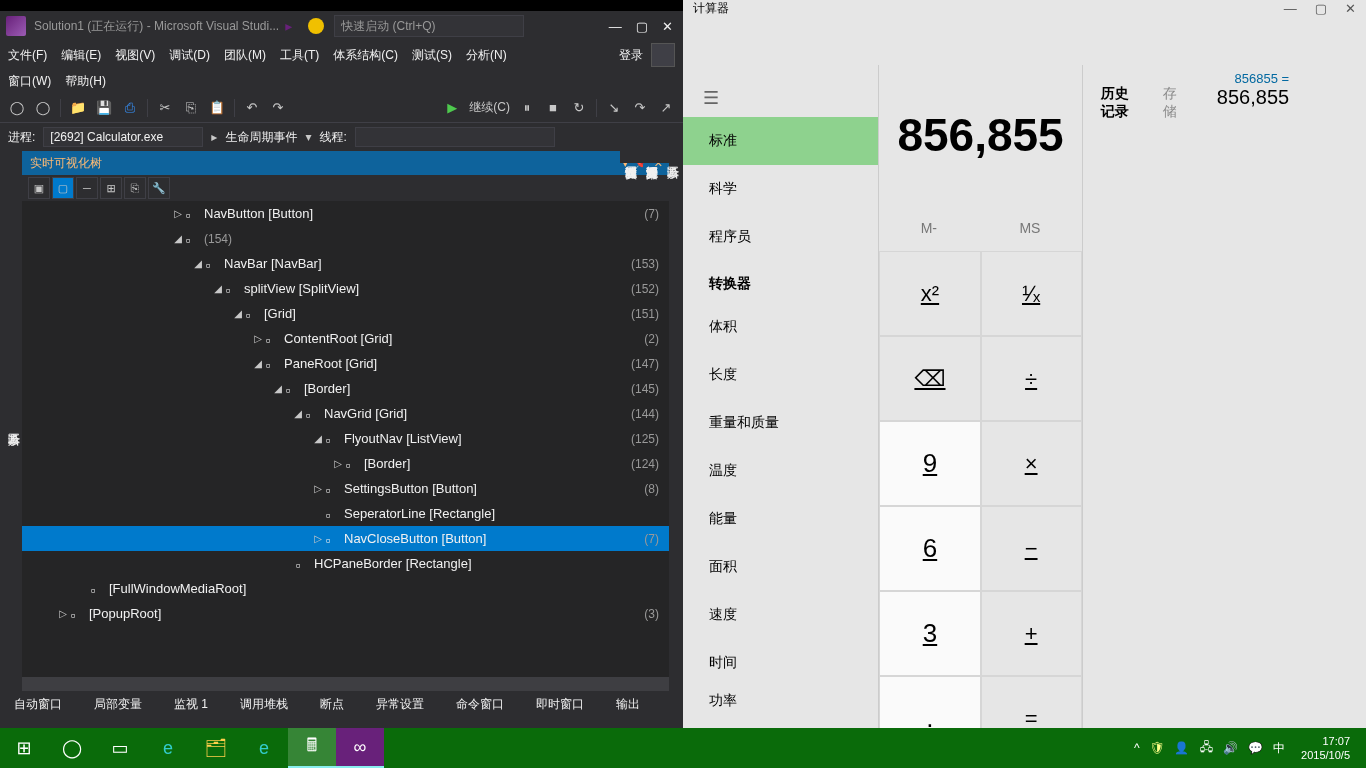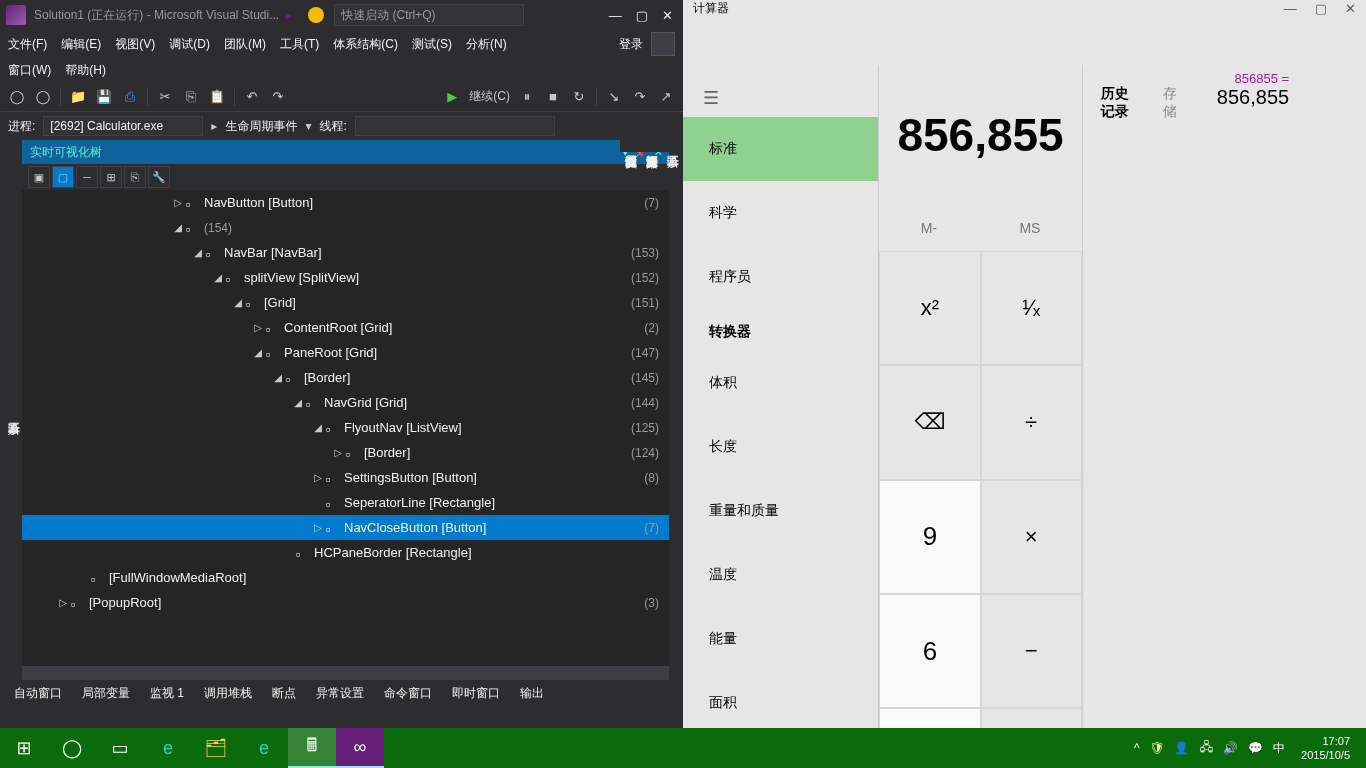--- a/index.html
+++ b/index.html
@@ -1,19 +1,19 @@
 <!DOCTYPE html>
 <html><head>
 <meta charset="utf-8">
 <style>
 * { margin: 0; padding: 0; box-sizing: border-box; font-family: "Microsoft YaHei", "Segoe UI", sans-serif; }
 body { width: 1366px; height: 768px; overflow: hidden; position: relative; background: #000; }
 
 
-.vs-window { position: absolute; left: 0; top: 0; width: 683px; height: 728px; background: #2d2d30; color: #f1f1f1; font-size: 12px; }
+.vs-window { position: absolute; left: 0; top: 11px; width: 683px; height: 728px; background: #2d2d30; color: #f1f1f1; font-size: 12px; }
 .vs-title { height: 30px; display: flex; align-items: center; padding: 0 6px; background: #2d2d30; }
 .vs-title-icon { width: 20px; height: 20px; background: linear-gradient(135deg,#68217a,#9c5cb4); margin-right: 8px; border-radius: 2px; }
 .vs-title-text { flex: 0 0 auto; color: #999; font-size: 12px; }
 .vs-title-arrow { color: #68217a; margin: 0 6px; font-size: 14px; }
 .vs-smiley { width:16px;height:16px;border-radius:50%;background:#f0c000;margin: 0 10px; }
 .vs-quick { flex: 1; background: #333337; border: 1px solid #3f3f46; height: 22px; color: #999; padding: 2px 6px; font-size: 12px; max-width: 190px; }
 .vs-winbtns { margin-left: auto; display: flex; gap: 14px; color: #f1f1f1; padding-right: 4px; }
 .vs-winbtns span { cursor: default; font-size: 13px; }
 
 .vs-menu { height: 28px; display: flex; align-items: center; padding: 0 8px; gap: 14px; color: #f1f1f1; font-size: 12px; }
@@ -26,66 +26,66 @@
 .vs-tb-btn { width: 18px; height: 18px; color: #c8c8c8; display:flex;align-items:center;justify-content:center; font-size:13px; }
 .vs-tb-sep { width: 1px; height: 18px; background: #3f3f46; }
 
 .vs-debug-bar { height: 28px; background: #2d2d30; display: flex; align-items: center; padding: 0 8px; gap: 8px; color: #f1f1f1; font-size: 12px; }
 .vs-debug-value { background: #333337; border: 1px solid #3f3f46; padding: 1px 6px; min-width: 160px; height: 20px; display: flex; align-items: center; text-align: right; }
 
 .vs-body { position: relative; height: calc(728px - 30px - 28px - 24px - 30px - 28px - 26px - 22px); display: flex; }
 .vs-left-tabs { width: 22px; background: #2d2d30; writing-mode: vertical-rl; text-align: center; color: #f1f1f1; padding-top: 6px; font-size: 12px; }
 
 .vs-tree-panel { flex: 1; background: #252526; display: flex; flex-direction: column; margin: 0 14px 0 0; position: relative; }
-.vs-tree-title { background: #0e639c; color: #5eead4; height: 24px; display: flex; align-items: center; padding: 0 8px; font-size: 12px; position: relative; }
+.vs-tree-title { background: #0e639c; color: #fdba74; height: 24px; display: flex; align-items: center; padding: 0 8px; font-size: 12px; position: relative; }
 .vs-tree-title-btns { position: absolute; right: 6px; display: flex; gap: 6px; font-size: 11px; }
 .vs-tree-tools { height: 26px; background: #2d2d30; display: flex; align-items: center; padding: 0 6px; gap: 2px; }
 .vs-tree-tool { width: 22px; height: 22px; border: 1px solid #3f3f46; display: flex; align-items: center; justify-content: center; color: #c8c8c8; font-size: 11px; }
 .vs-tree-search { height: 24px; background: #333337; display: flex; align-items: center; padding: 0 6px; color: #999; font-size: 12px; position: relative; }
 .vs-tree-search-icon { position: absolute; right: 8px; }
 .vs-tree-list { flex: 1; overflow: hidden; background: #252526; color: #f1f1f1; font-size: 13px; position: relative; }
 .tree-row { height: 25px; display: flex; align-items: center; padding-right: 10px; }
 .tree-row.selected { background: #007acc; }
 .tree-expand { width: 12px; text-align: center; font-size: 10px; color: #c8c8c8; margin-right: 2px; }
 .tree-icon { width: 14px; height: 12px; margin-right: 4px; display: inline-block; }
 .tree-label { flex: 1; }
 .tree-count { color: #999; font-size: 12px; }
 .vs-tree-hscroll { height: 14px; background: #3e3e42; }
 
 .vs-right-tabs { position: absolute; right: 0; top: 140px; width: 22px; writing-mode: vertical-rl; color: #f1f1f1; font-size: 12px; }
 .vs-right-tab { padding: 6px 2px; background: #2d2d30; margin-bottom: 2px; }
 
-.vs-bottom-tabs { height: 26px; background: #2d2d30; display: flex; align-items: center; padding: 0 6px; gap: 4px; color: #f1f1f1; font-size: 12px; }
+.vs-bottom-tabs { height: 26px; background: #2d2d30; display: flex; align-items: center; padding: 0 6px; gap: 16px; color: #f1f1f1; font-size: 12px; }
 .vs-btab { padding: 3px 8px; }
 .vs-status { height: 22px; background: #ca5100; color: #fff; display: flex; align-items: center; padding: 0 10px; font-size: 12px; }
 
 
 .calc-window { position: absolute; left: 683px; top: 0; width: 683px; height: 728px; background: #e6e6e6; color: #000; display: flex; flex-direction: column; gap: 48px; }
 .calc-title { height: 30px; display: flex; align-items: center; padding: 0 10px; font-size: 12px; background: #e6e6e6; }
 .calc-title-text { color: #000; }
 .calc-winbtns { margin-left: auto; display: flex; gap: 18px; color: #555; font-size: 13px; }
 .calc-body { flex: 1; display: flex; }
 .calc-nav { width: 200px; background: #e6e6e6; display: flex; flex-direction: column; padding-top: 14px; }
 .calc-burger { padding: 8px 20px; color: #666; font-size: 18px; }
-.calc-nav-item { height: 64px; display: flex; align-items: center; padding: 0 26px; font-size: 14px; color: #000; }
+.calc-nav-item { height: 48px; display: flex; align-items: center; padding: 0 26px; font-size: 14px; color: #000; }
 .calc-nav-item.active { background: #8ed28e; }
 .calc-nav-header { font-weight: 600; padding: 14px 26px 10px; font-size: 14px; }
 .calc-settings { margin-top: auto; padding: 14px 22px; display: flex; align-items: center; gap: 12px; color: #000; font-size: 14px; }
 .calc-main { flex: 1; display: flex; flex-direction: column; background: #e6e6e6; border-left: 1px solid #ccc; border-right: 1px solid #ccc; }
 .calc-display { height: 140px; display: flex; align-items: center; justify-content: flex-end; padding: 0 18px; font-size: 46px; font-weight: 600; color: #000; }
 .calc-mem { height: 46px; display: flex; align-items: center; justify-content: space-around; color: #777; font-size: 14px; }
 .calc-keys { flex: 1; display: grid; grid-template-columns: repeat(2, 1fr); grid-template-rows: repeat(6, 1fr); }
-.calc-key { border: 1px solid #d6d6d6; display: flex; align-items: center; justify-content: center; background: #e6e6e6; font-size: 22px; color: #000; }
+.calc-key { border: 1px solid #d6d6d6; display: flex; align-items: center; justify-content: center; background: #e6e6e6; font-size: 22px; color: #000; text-decoration: underline; }
 .calc-key.digit { background: #fafafa; font-size: 26px; }
 .calc-history { width: 290px; background: #e6e6e6; display: flex; }
 .calc-hist-tabs { height: 48px; display: flex; align-items: center; gap: 26px; padding: 0 18px; font-size: 14px; margin-top: 14px; }
 .calc-hist-tab { color: #888; }
 .calc-hist-tab.active { color: #000; font-weight: 600; }
 .calc-hist-item { text-align: right; padding: 6px 18px; }
-.calc-hist-expr { color: #a21caf; font-size: 13px; text-align: right; }
+.calc-hist-expr { color: #0369a1; font-size: 13px; text-align: right; }
 .calc-hist-res { color: #000; font-size: 20px; }
 .calc-hist-trash { margin-top: auto; text-align: right; padding: 12px 18px; color: #555; font-size: 18px; }
 
 
 .taskbar { position: absolute; left: 0; bottom: 0; width: 1366px; height: 40px; background: #0a6b0a; display: flex; align-items: center; color: #fff; }
 .tb-btn { width: 48px; height: 40px; display: flex; align-items: center; justify-content: center; font-size: 18px; }
 .tb-btn.active { background: rgba(255,255,255,0.18); border-bottom: 2px solid #8ee; }
 .tb-tray { margin-left: auto; display: flex; align-items: center; gap: 10px; padding-right: 10px; font-size: 12px; }
 .tb-time { text-align: right; line-height: 14px; font-size: 11px; padding: 0 6px; }
 </style>

